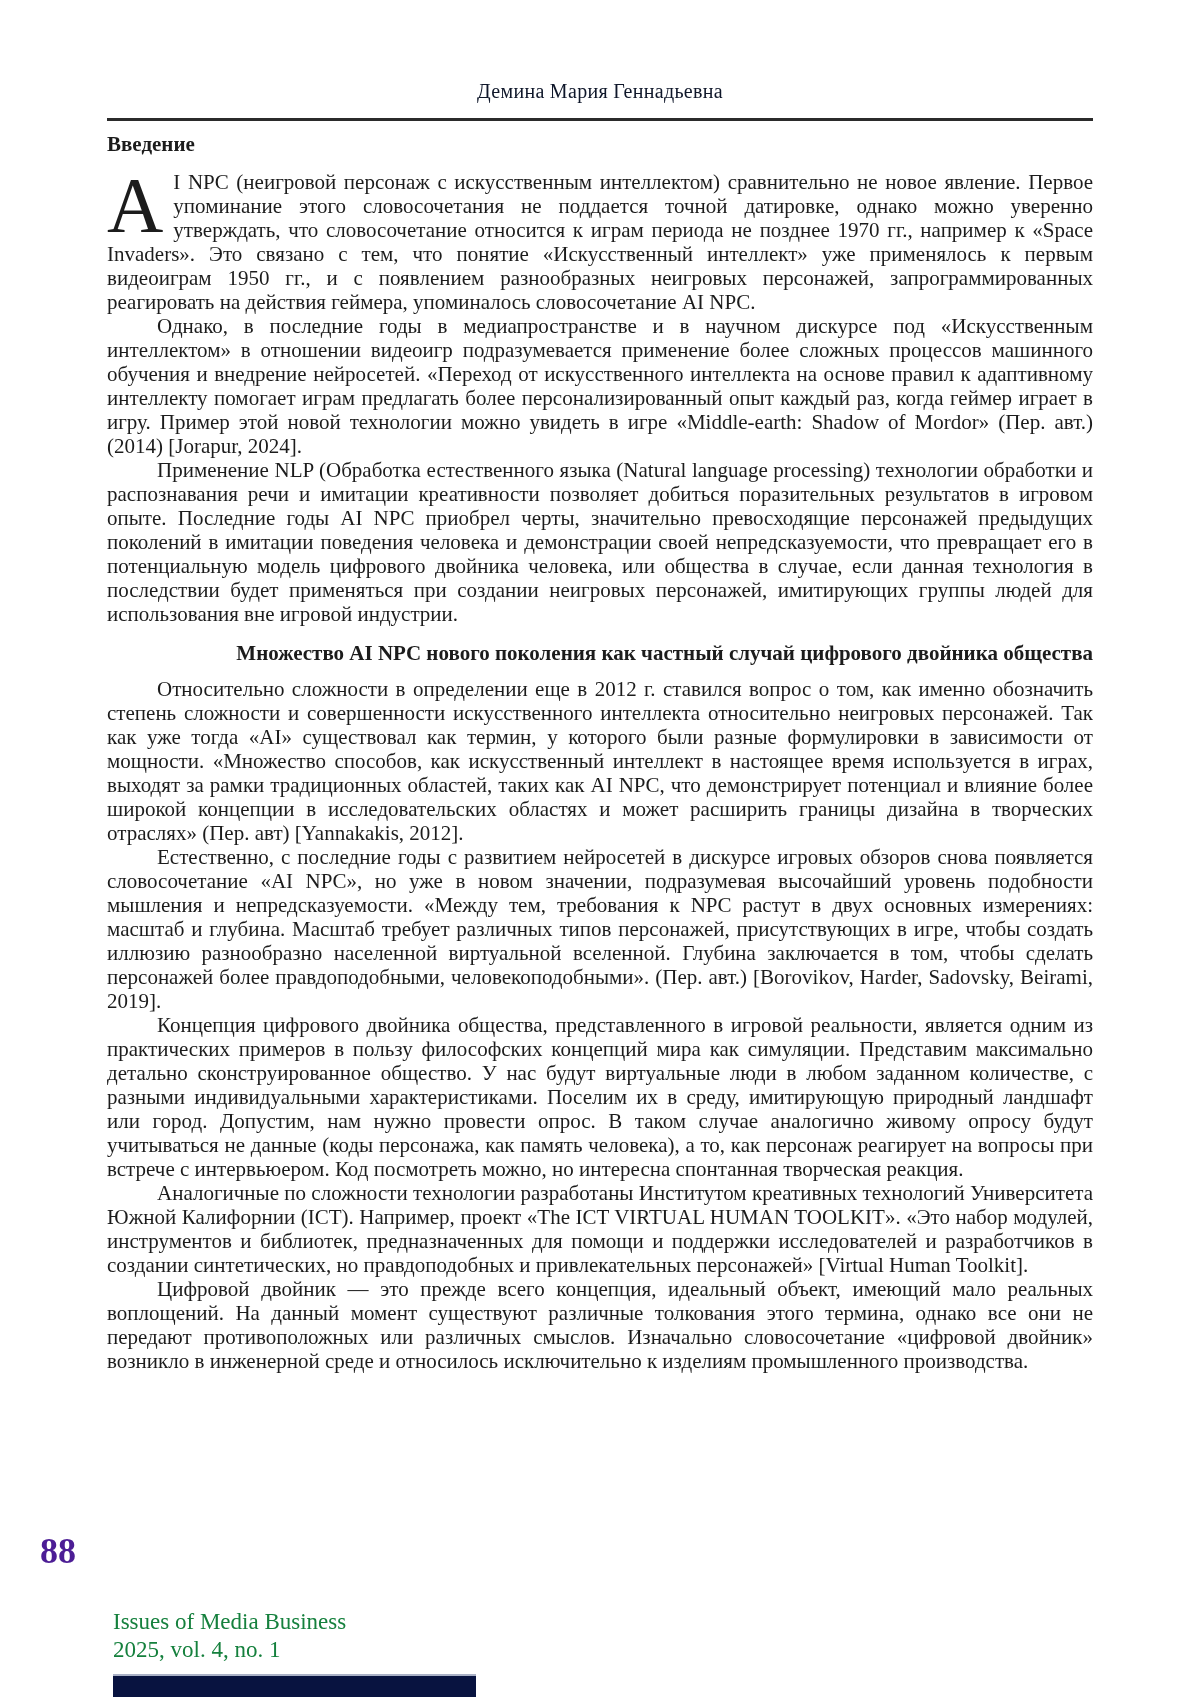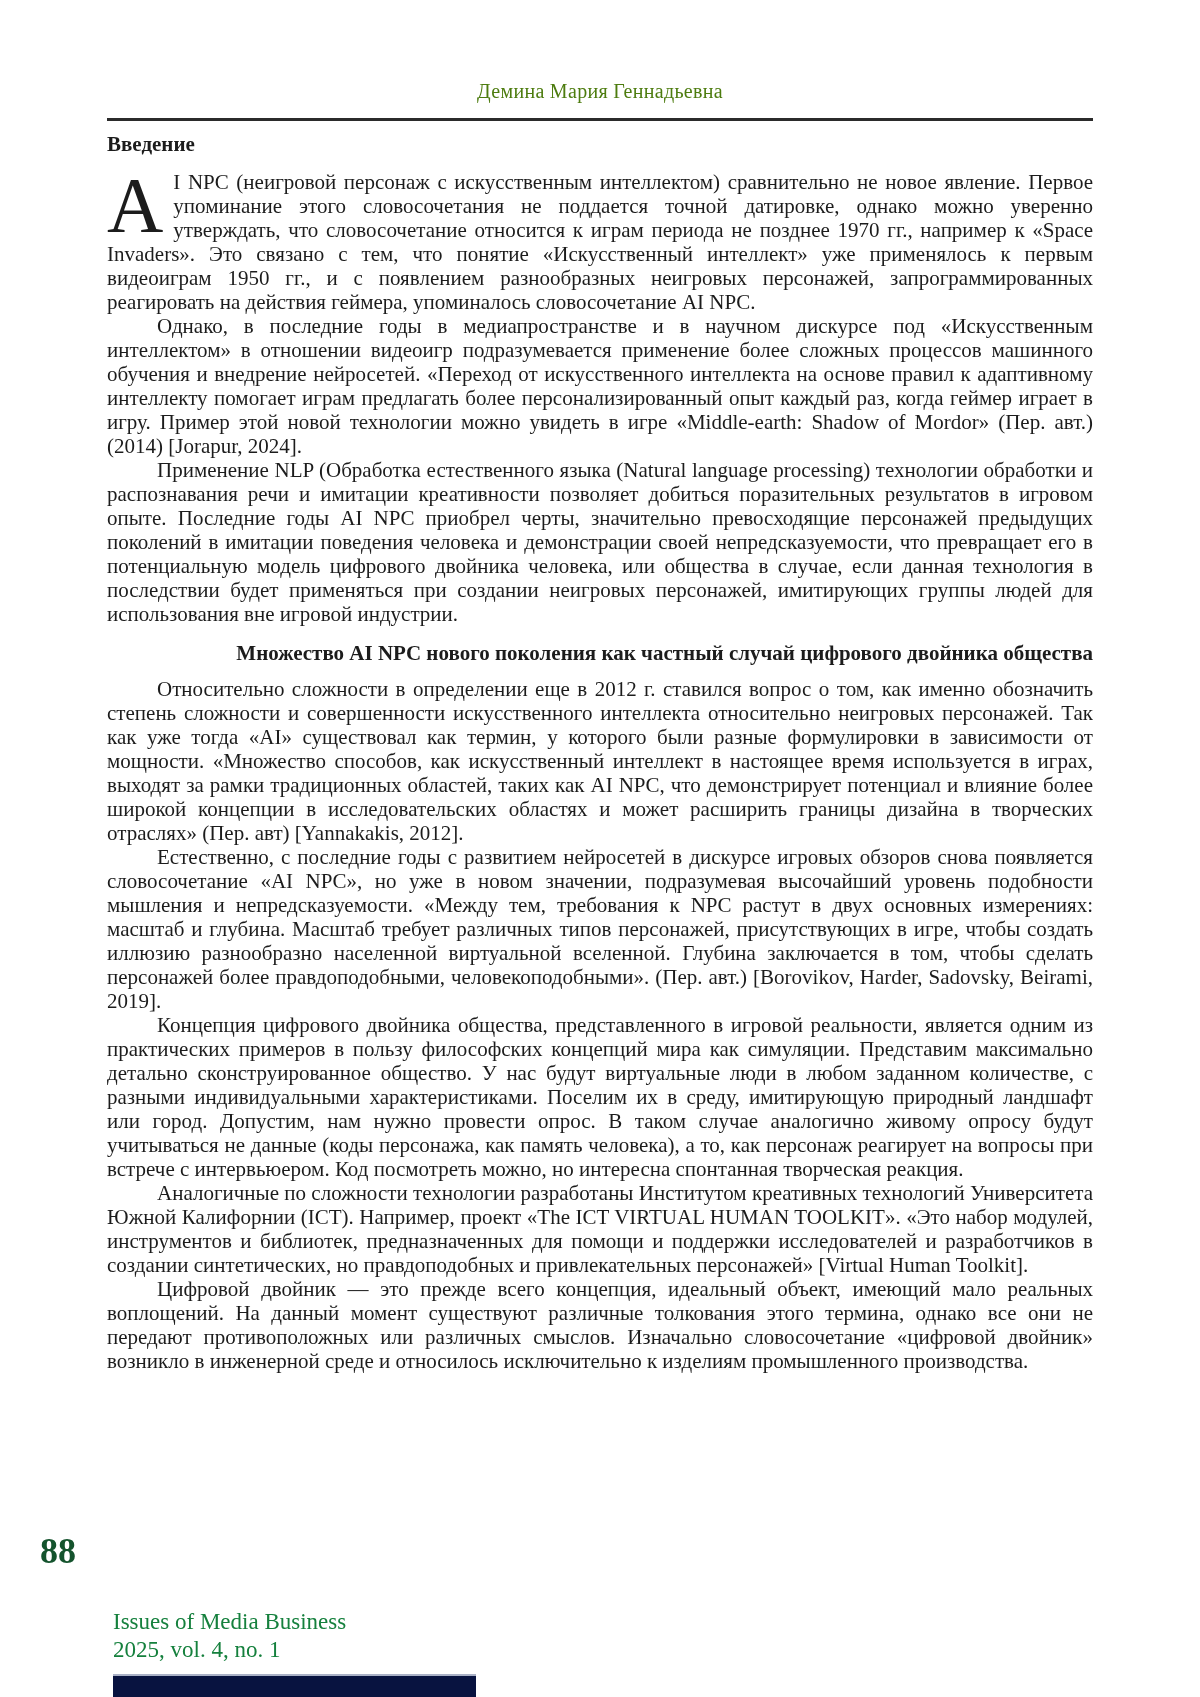--- a/index.html
+++ b/index.html
@@ -14,21 +14,21 @@
     overflow: hidden;
   }
   .running-head {
     position: absolute;
     top: 80px;
     left: 107px;
     width: 986px;
     text-align: center;
     font-size: 20px;
     letter-spacing: 0.3px;
-    color: #4d7c0f;
+    color: #0f172a;
   }
   .head-rule {
     position: absolute;
     top: 118px;
     left: 107px;
     width: 986px;
     height: 3px;
     background: #2b2b2b;
   }
   .content {
@@ -62,21 +62,21 @@
     text-align: right;
     margin: 15px 0 12px 0;
     text-indent: 0;
   }
   .page-number {
     position: absolute;
     left: 40px;
     top: 1530px;
     font-size: 36px;
     font-weight: bold;
-    color: #14532d;
+    color: #4c1d95;
   }
   .footer {
     position: absolute;
     left: 113px;
     top: 1608px;
     font-size: 23px;
     line-height: 28px;
     color: #15803d;
   }
   .bottom-bar {

